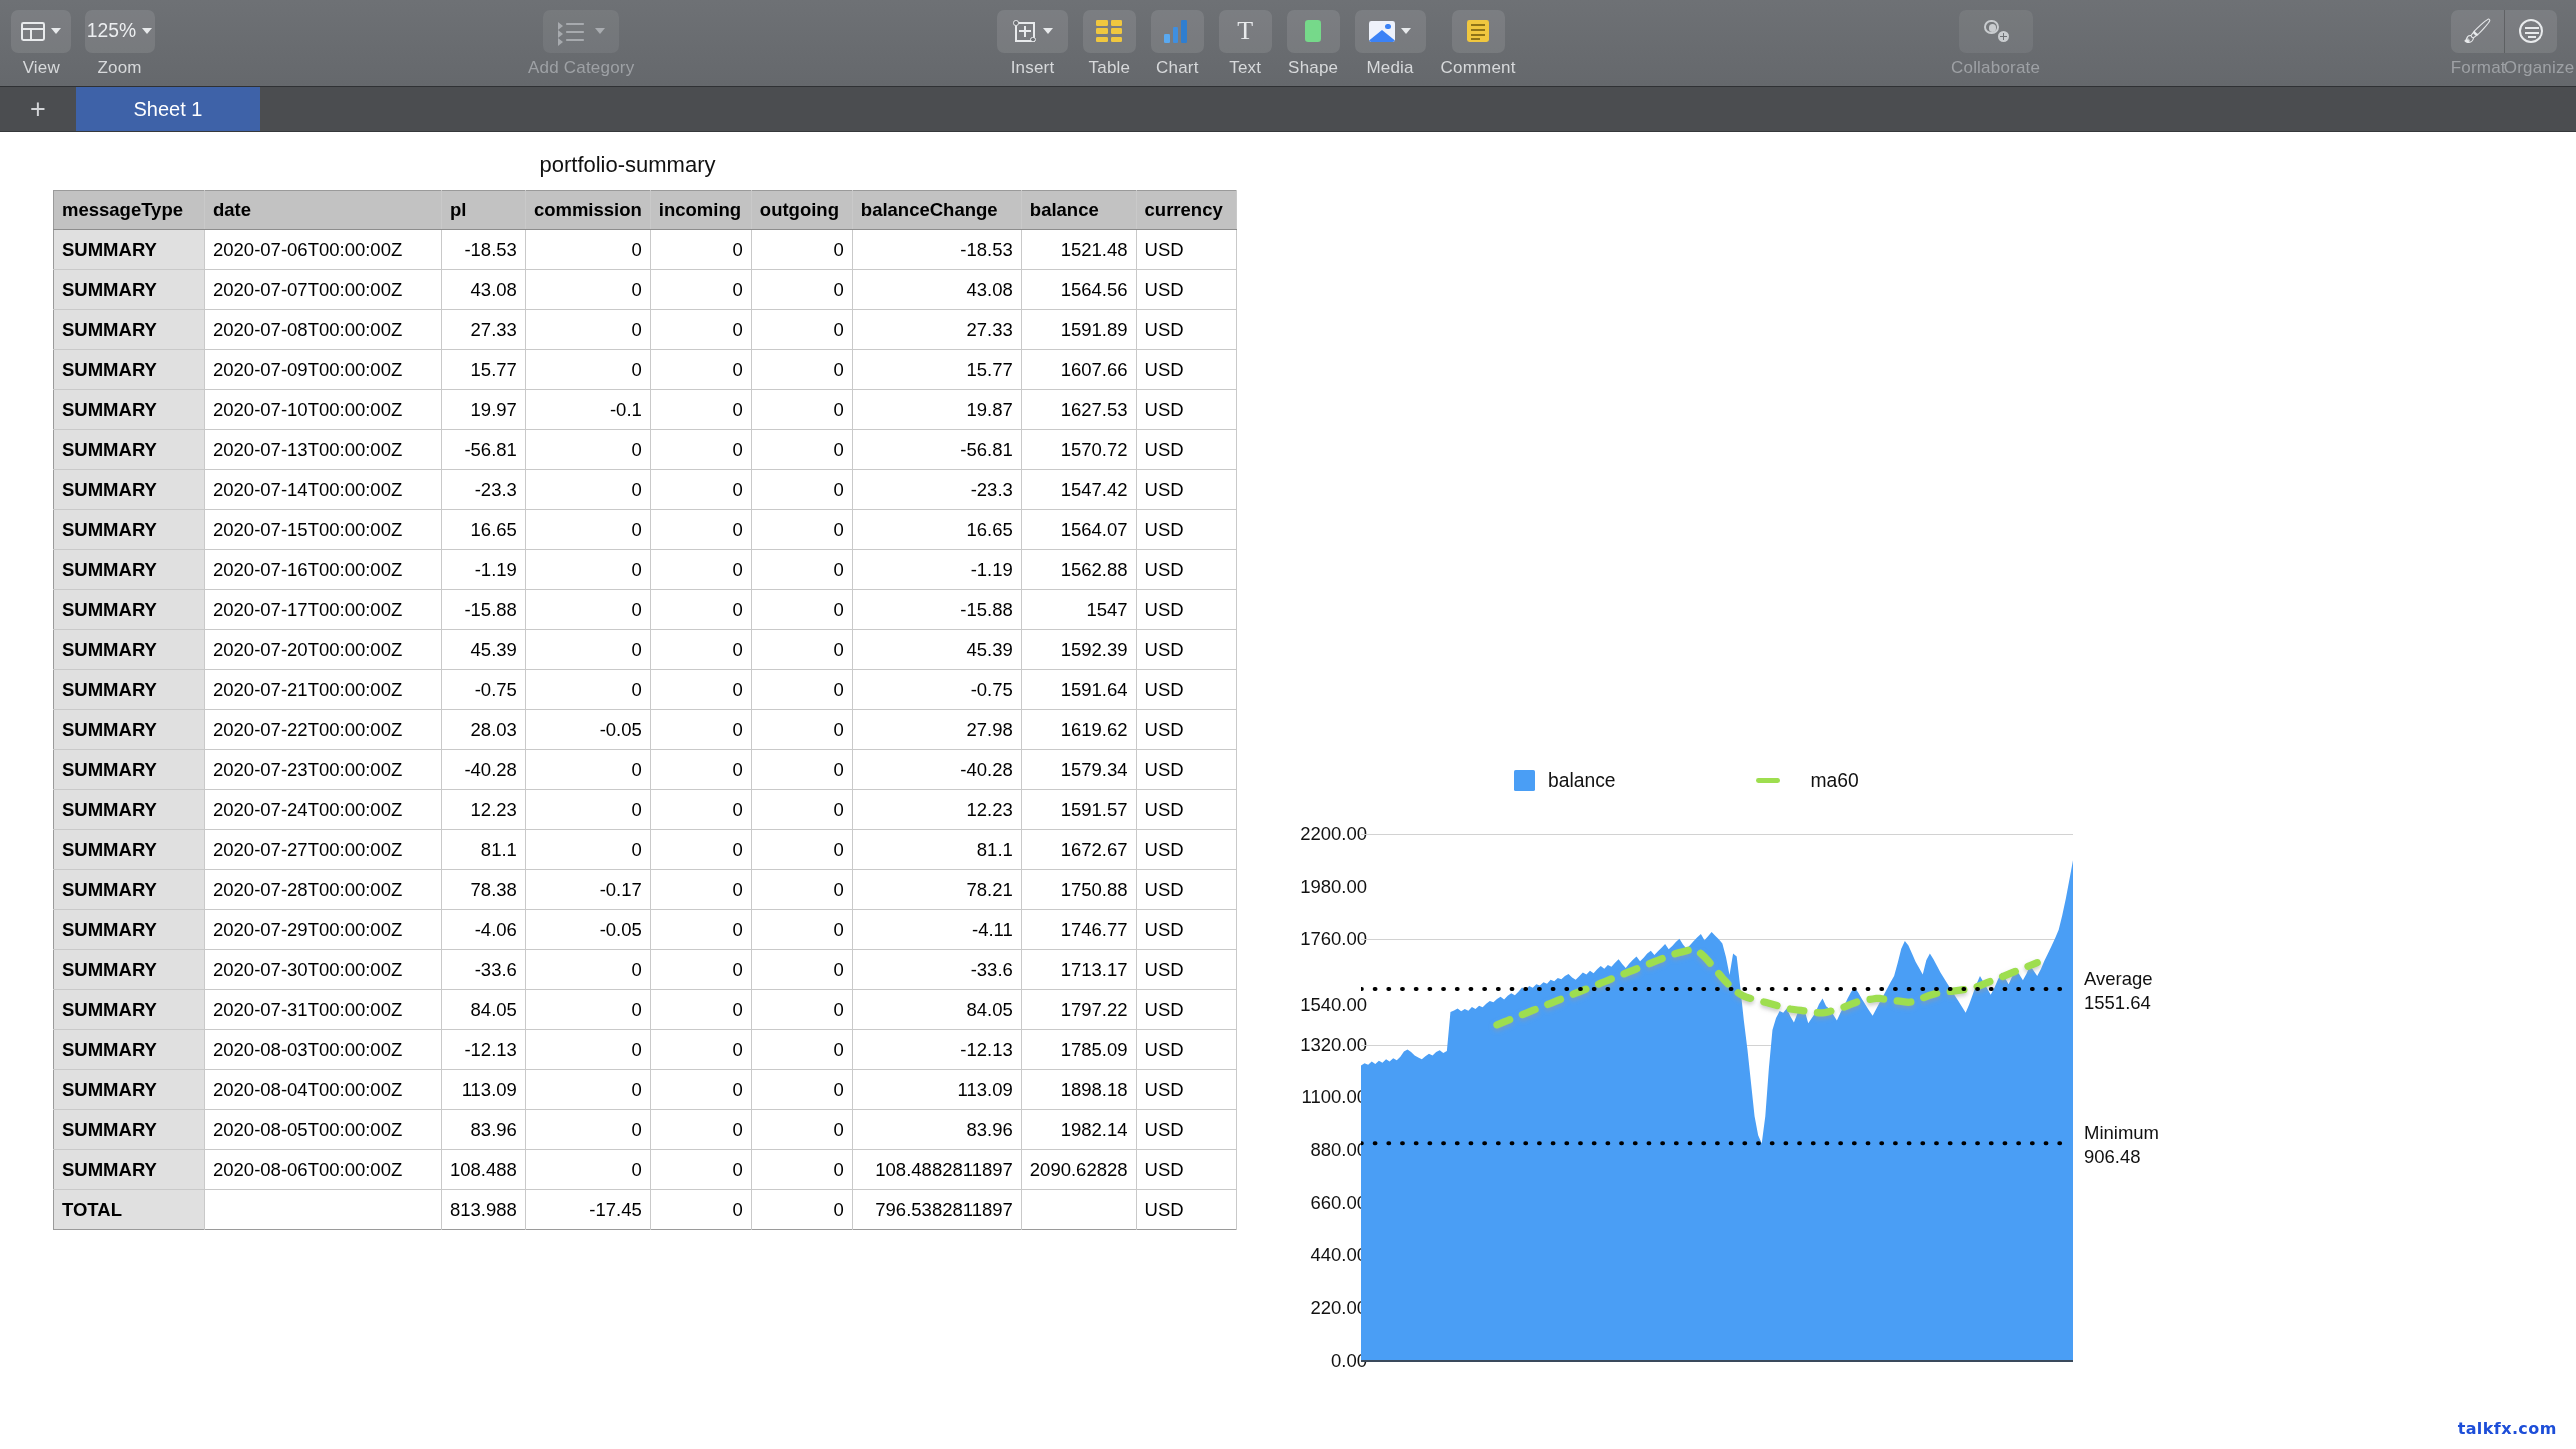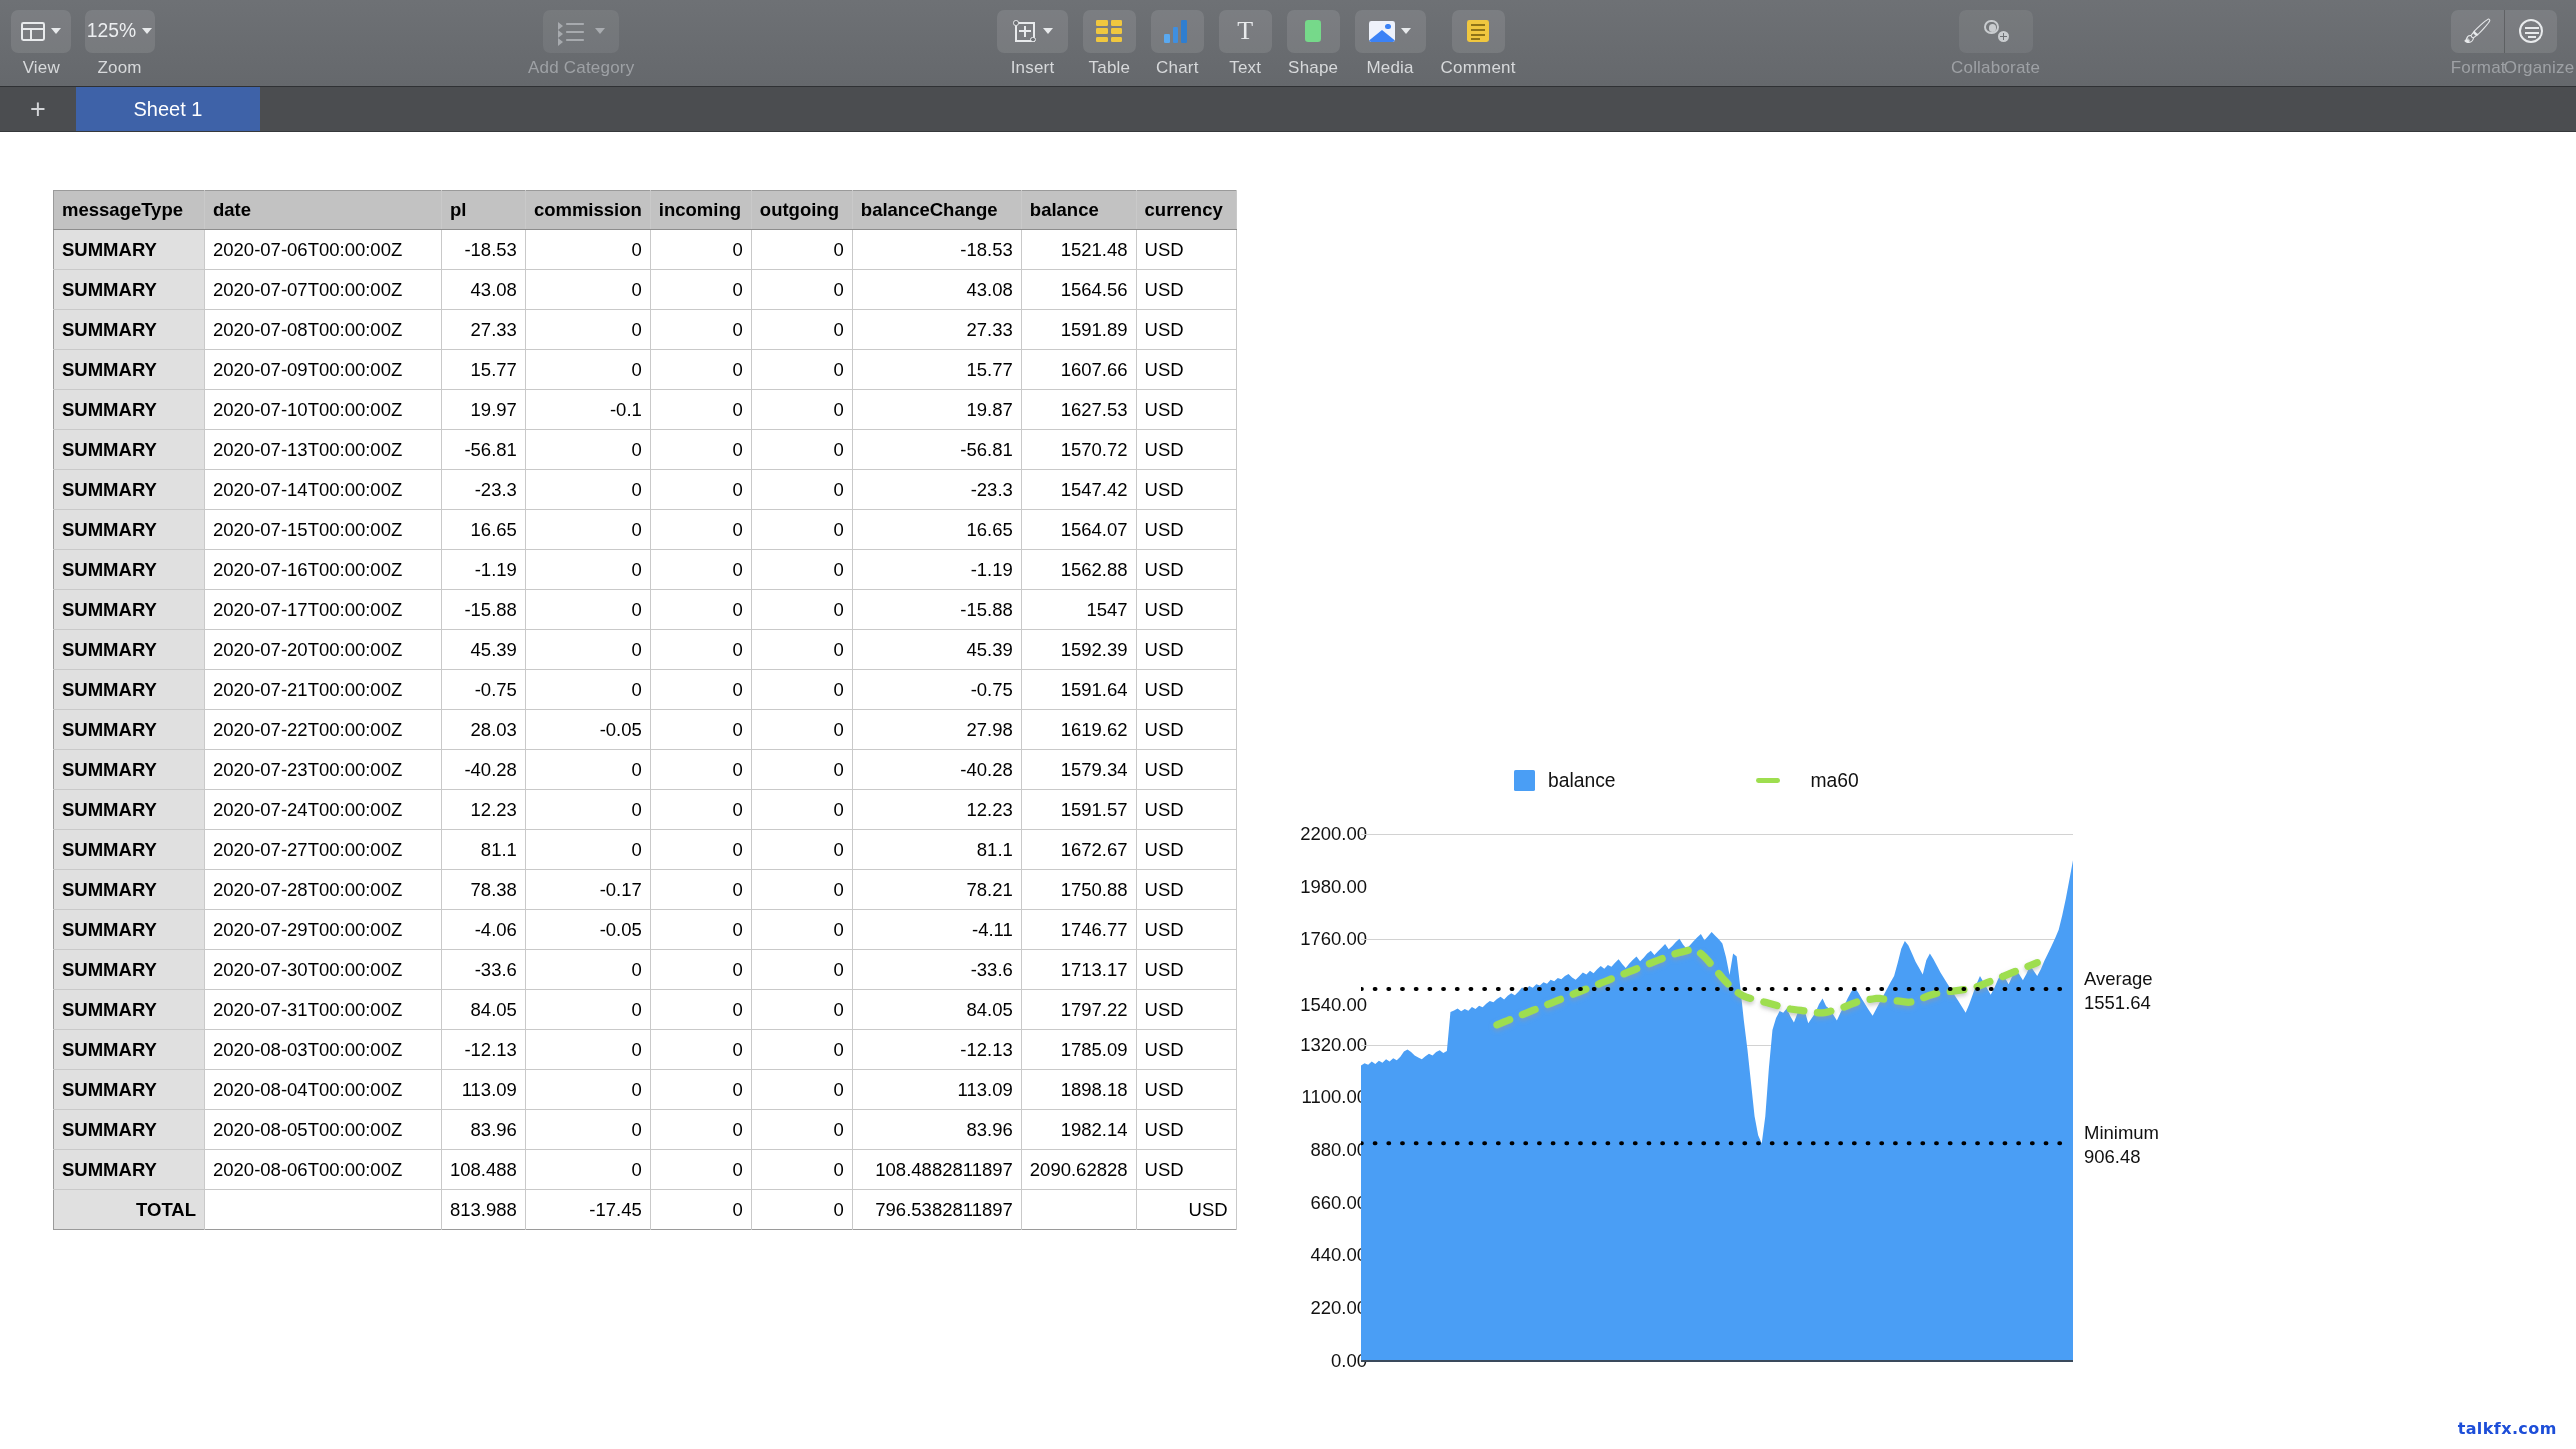--- a/index.html
+++ b/index.html
@@ -197,21 +197,21 @@
   td.lbl { text-align: left; }
   col.c-msg   { width: 151px; }
   col.c-date  { width: 237px; }
   col.c-pl    { width: 77px; }
   col.c-comm  { width: 119px; }
   col.c-in    { width: 101px; }
   col.c-out   { width: 101px; }
   col.c-bc    { width: 169px; }
   col.c-bal   { width: 114px; }
   col.c-cur   { width: 100px; }
-  table#summary tfoot td { border-bottom: none; text-align: right; }
+  table#summary tfoot td { border-bottom: none; }
 
   
   #chart { position: absolute; left: 1240px; top: 620px; width: 1143px; height: 628px; }
 
   #legend { position: absolute; left: 274px; top: 17.7px; display: flex; gap: 0px; }
   .lg-item { display: flex; align-items: center; }
   .lg-item.sp { margin-left: 140px; gap: 18px; }
   .lg-swatch { width: 21px; height: 21px; border-radius: 1.6px; }
   .lg-line { width: 24px; height: 5.6px; border-radius: 2.4px; }
   .lg-text { font-size: 19.3px; color: #111; margin-left: 13px; }
@@ -383,20 +383,21 @@
   </div>
 </div>
 
 <div id="tabbar">
   <div id="addsheet">+</div>
   <div class="sheet-tab">Sheet 1</div>
 </div>
 
 <div id="doc">
 
+  <div id="table-title">portfolio-summary</div>
 
   <div id="tbl-wrap">
     <table id="summary">
       <colgroup>
         <col class="c-msg">
           <col class="c-date">
           <col class="c-pl">
           <col class="c-comm">
         <col class="c-in">
           <col class="c-out">

